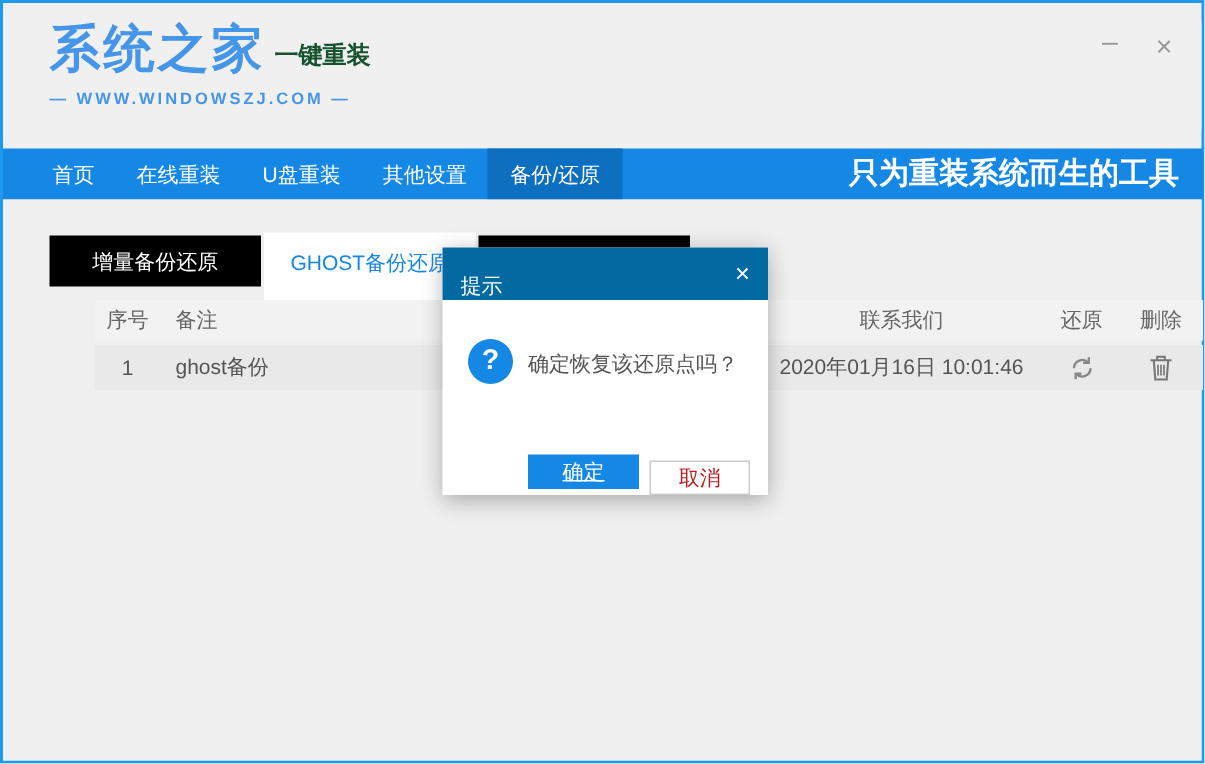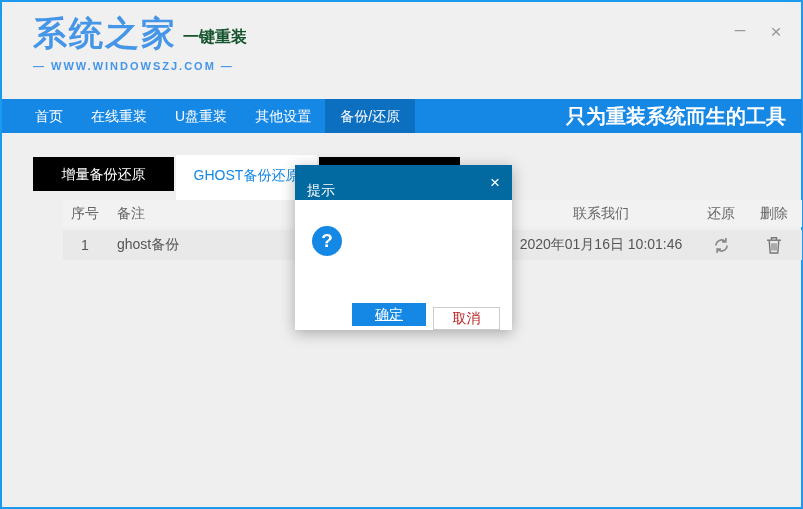--- a/index.html
+++ b/index.html
@@ -135,18 +135,19 @@
 
   </div>
 
   <div class="dialog">
     <div class="dialog-header">
       <span class="dialog-title">提示</span>
       <span class="dialog-close">×</span>
     </div>
     <div class="dialog-body">
       <div class="q-icon">?</div>
+      <div class="dialog-msg">确定恢复该还原点吗？</div>
       <button class="btn-ok">确定</button>
       <button class="btn-cancel">取消</button>
     </div>
   </div>
 
 </div>
 
 </body></html>

